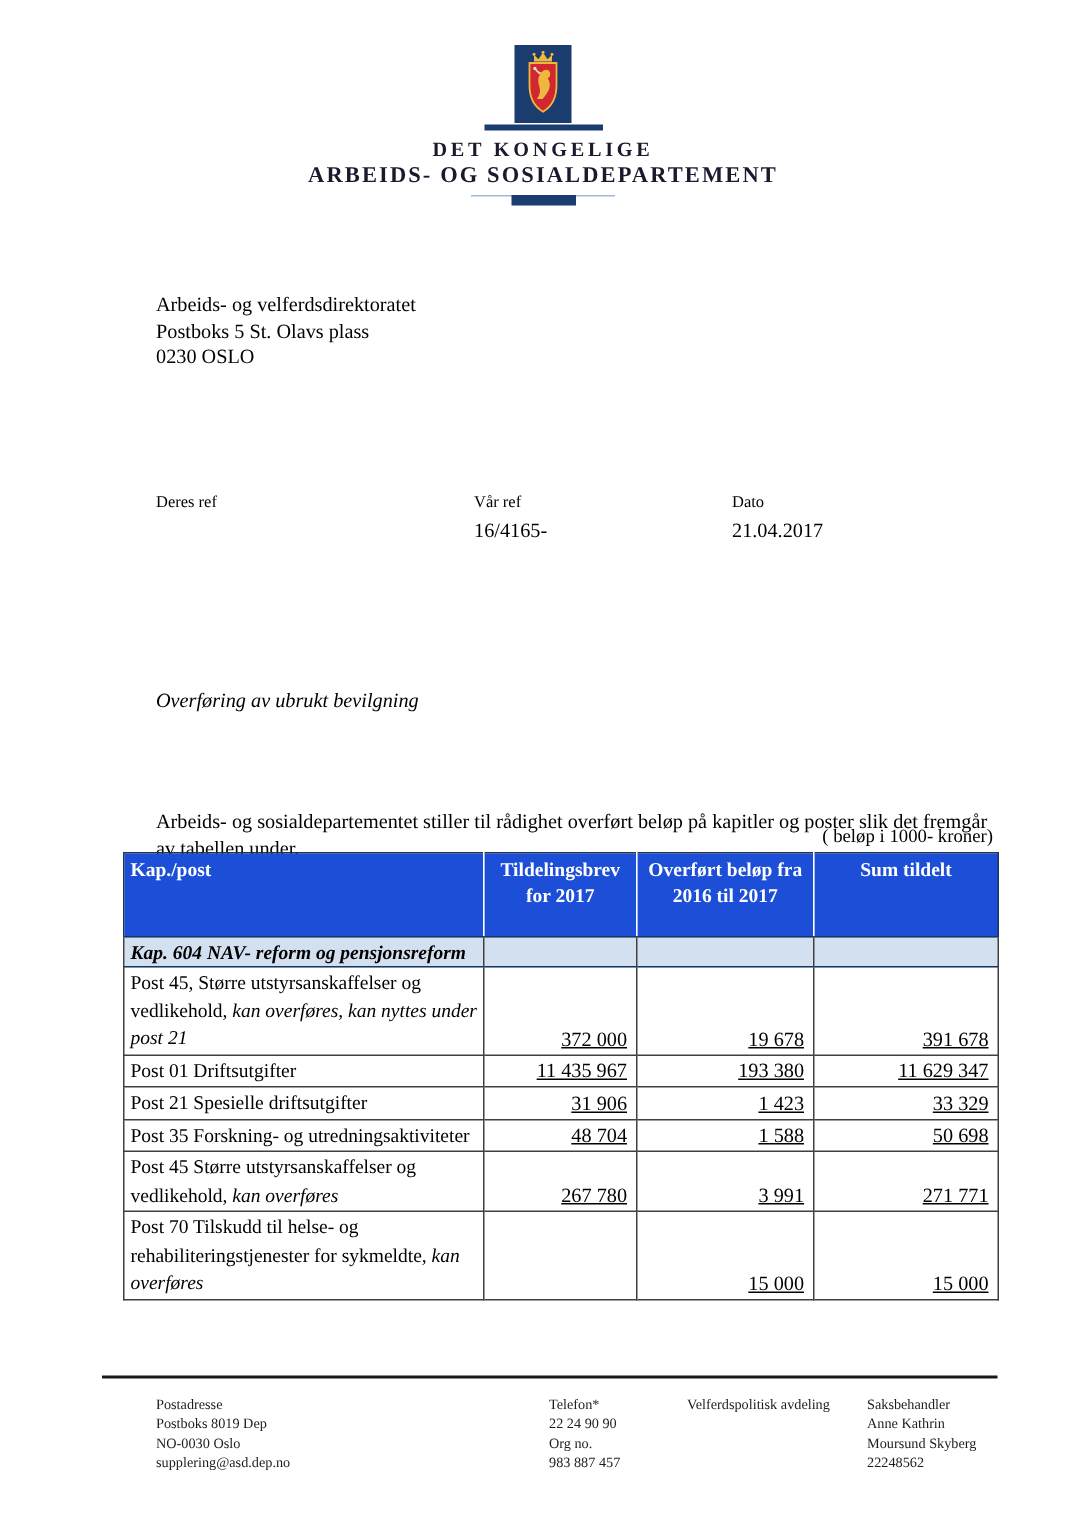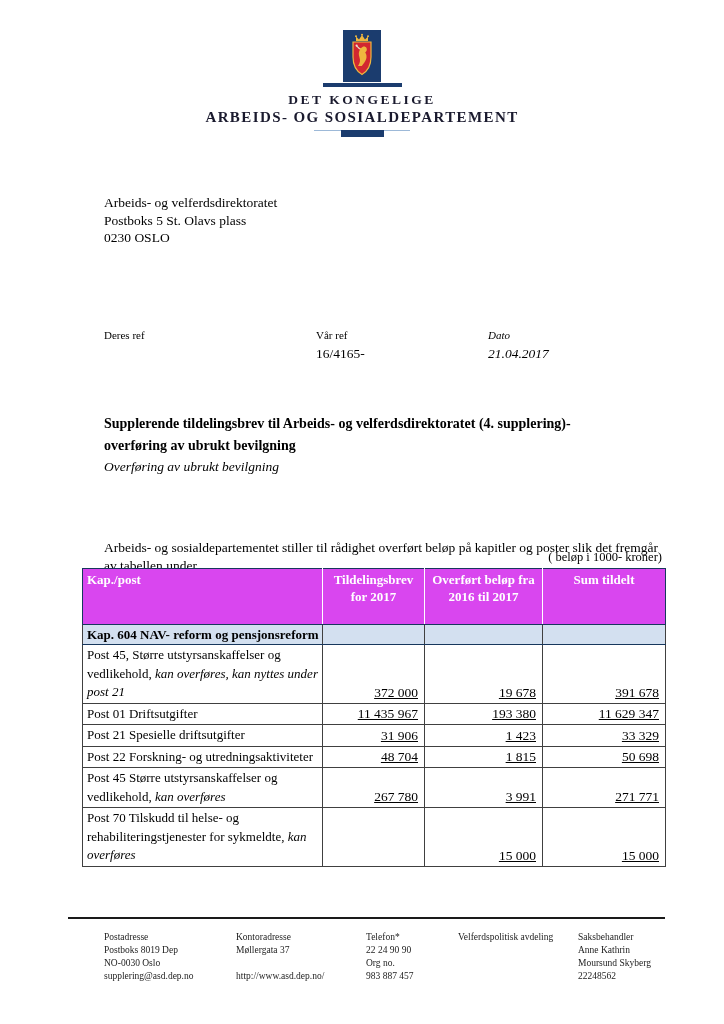--- a/index.html
+++ b/index.html
@@ -18,45 +18,45 @@
   .logo-bottom { width:96px; margin:4px auto 0; position:relative; height:8px; }
   .logo-bottom .lite-line { position:absolute; top:0; left:0; width:100%; height:1px; background:#9db9d8; }
   .logo-bottom .bar { position:relative; width:43px; height:7px; background:#1b3c6e; margin:0 auto; }
 
   
   .recipient { position:absolute; left:104px; top:194px; font-size:13.5px; line-height:17.5px; }
   .ref-label { font-size:11px; }
   .ref-value { font-size:13.5px; margin-top:5px; min-height:16px; }
   .ref-deres { position:absolute; left:104px; top:329px; }
   .ref-var   { position:absolute; left:316px; top:329px; }
-  .ref-dato  { position:absolute; left:488px; top:329px;font-style:italic; }
+  .ref-dato  { position:absolute; left:488px; top:329px; }
 
   
   .title { position:absolute; left:104px; top:413px; width:580px; font-size:14px; font-weight:bold; line-height:22px; }
   .subheading { position:absolute; left:104px; top:459px; font-size:13.5px; font-style:italic; }
   .para1 { position:absolute; left:104px; top:478px; width:580px; font-size:13.5px; }
   .para2 { position:absolute; left:104px; top:539px; width:560px; font-size:13.5px; line-height:17.5px; }
   .unit-note { position:absolute; left:82px; top:550px; width:580px; text-align:right; font-size:12.5px; }
 
   
   table.budget { position:absolute; left:82px; top:568px; width:583px; border-collapse:collapse; table-layout:fixed; border:1.5px solid #17375d; font-size:13px; }
   col.c0 { width:240px; } col.c1 { width:102px; } col.c2 { width:118px; } col.c3 { width:123px; }
   .budget th {
-    background:#d946ef; color:#fff; font-weight:bold; font-size:13px; line-height:17px;
+    background:#1d4ed8; color:#fff; font-weight:bold; font-size:13px; line-height:17px;
     vertical-align:top; text-align:center; padding:2px 2px 0 2px;
     border-left:1px solid #fff; border-bottom:1.5px solid #17375d;
   }
   .budget th.left { text-align:left; padding-left:4px; border-left:none; }
   .budget tr.hrow { height:56px; }
   .budget td { border:1px solid #404040; padding:0; }
   .budget tr.section td { background:#d3e0f0; border-top:1.5px solid #17375d; border-bottom:1.5px solid #17375d; }
   .budget td.sec-label { font-weight:bold; padding:1px 2px 1px 4px; }
   .budget td.label { vertical-align:top; padding:1px 4px 1px 4px; line-height:18.5px; }
   .budget td.num { vertical-align:bottom; text-align:right; padding:0 6px 2px 2px; font-size:13.5px;text-decoration:underline; }
-  .budget tr.h19 { height:19px; } .budget tr.h20 { height:20px; }
+  .budget tr.h19 { height:19px; } .budget tr.h20 { height:20px;font-style:italic; }
   .budget tr.h38 { height:38px; } .budget tr.h56 { height:56px; } .budget tr.h57 { height:57px; }
   .budget i { font-style:italic; }
 
   
   .footer-line { position:absolute; left:68px; top:917px; width:597px; height:1.5px; background:#1a1a1a; }
   .fcol { position:absolute; top:931px; font-size:9.5px; line-height:13px; color:#1c1c1c; }
   .fcol .f-line { min-height:13px; }
   .fcol-1 { left:104px; } .fcol-2 { left:236px; } .fcol-3 { left:366px; } .fcol-4 { left:458px; } .fcol-5 { left:578px; }
 </style>
 </head>
@@ -98,24 +98,20 @@
   </div>
   <div class="ref-var">
     <div class="ref-label">Vår ref</div>
     <div class="ref-value">16/4165-</div>
   </div>
   <div class="ref-dato">
     <div class="ref-label">Dato</div>
     <div class="ref-value">21.04.2017</div>
   </div>
 
-  <div class="title">
-    <div>Supplerende tildelingsbrev til Arbeids- og velferdsdirektoratet (4. supplering)-</div>
-    <div>overføring av ubrukt bevilgning</div>
-  </div>
   <div class="subheading">Overføring av ubrukt bevilgning</div>
   <div class="para2">Arbeids- og sosialdepartementet stiller til rådighet overført beløp på kapitler og poster slik det fremgår av tabellen under.</div>
   <div class="unit-note">( beløp i 1000- kroner)</div>
 
   <table class="budget">
     <colgroup>
         <col class="c0">
         <col class="c1">
         <col class="c2">
         <col class="c3">
@@ -147,23 +143,23 @@
         <td class="num">193 380</td>
         <td class="num">11 629 347</td>
       </tr>
       <tr class="data h19">
         <td class="label"><span>Post 21 Spesielle driftsutgifter</span><i></i></td>
         <td class="num">31 906</td>
         <td class="num">1 423</td>
         <td class="num">33 329</td>
       </tr>
       <tr class="data h19">
-        <td class="label"><span>Post 22 Forskning- og utredningsaktiviteter</span><i></i></td>
+        <td class="label"><span>Post 35 Forskning- og utredningsaktiviteter</span><i></i></td>
         <td class="num">48 704</td>
-        <td class="num">1 815</td>
+        <td class="num">1 588</td>
         <td class="num">50 698</td>
       </tr>
       <tr class="data h38">
         <td class="label"><span>Post 45 Større utstyrsanskaffelser og vedlikehold, </span><i>kan overføres</i></td>
         <td class="num">267 780</td>
         <td class="num">3 991</td>
         <td class="num">271 771</td>
       </tr>
       <tr class="data h56">
         <td class="label"><span>Post 70 Tilskudd til helse- og rehabiliteringstjenester for sykmeldte, </span><i>kan overføres</i></td>
@@ -174,26 +170,20 @@
     </tbody>
   </table>
 
   <div class="footer-line"></div>
   <div class="fcol fcol-1">
     <div class="f-line">Postadresse</div>
     <div class="f-line">Postboks 8019 Dep</div>
     <div class="f-line">NO-0030 Oslo</div>
     <div class="f-line">supplering@asd.dep.no</div>
   </div>
-  <div class="fcol fcol-2">
-    <div class="f-line">Kontoradresse</div>
-    <div class="f-line">Møllergata 37</div>
-    <div class="f-line"></div>
-    <div class="f-line">http://www.asd.dep.no/</div>
-  </div>
   <div class="fcol fcol-3">
     <div class="f-line">Telefon*</div>
     <div class="f-line">22 24 90 90</div>
     <div class="f-line">Org no.</div>
     <div class="f-line">983 887 457</div>
   </div>
   <div class="fcol fcol-4">
     <div class="f-line">Velferdspolitisk avdeling</div>
   </div>
   <div class="fcol fcol-5">

